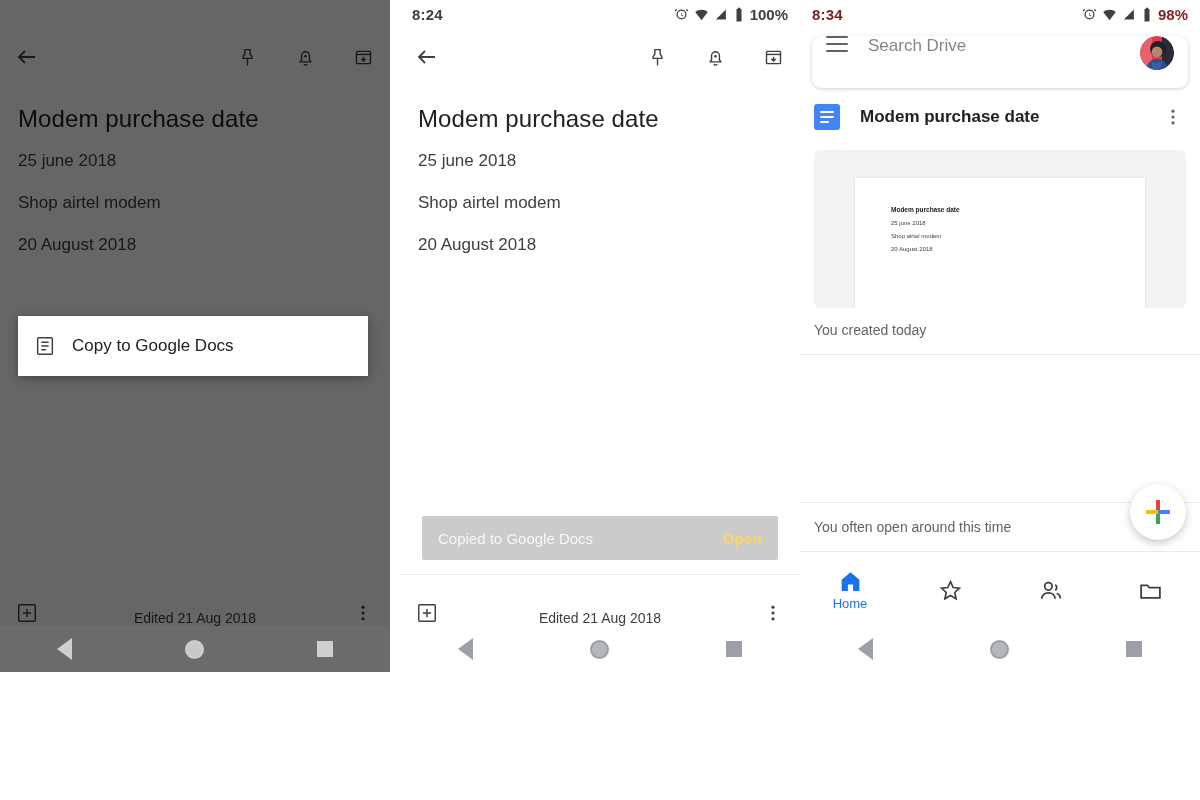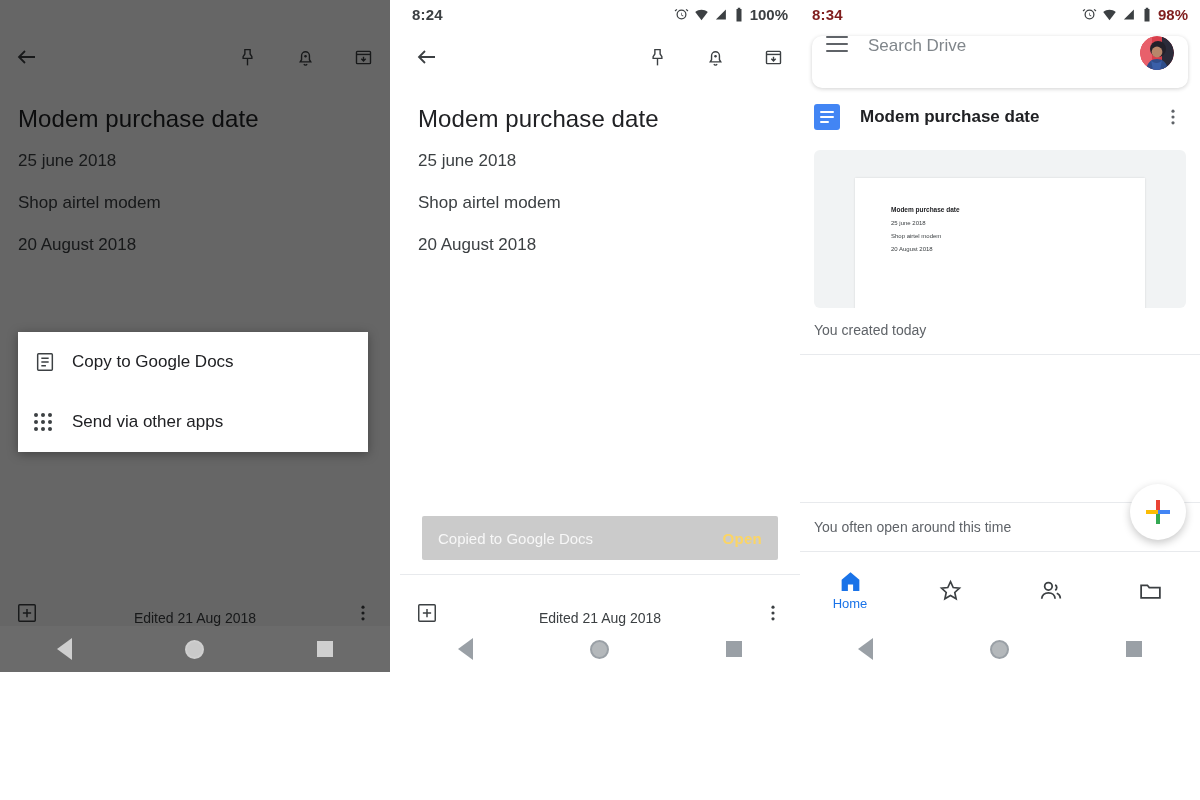--- a/index.html
+++ b/index.html
@@ -60,21 +60,21 @@
   .nav-rec  { width:16px;height:16px; background:#9aa0a6; }
 
   
   .panel-1 .dim-tint { position:absolute; inset:0; background:rgba(0,0,0,0.60); z-index:5; pointer-events:none; }
   .panel-1 .navbar { z-index:6; }
   .panel-1 .nav-back { border-right-color:#cfcfcf; }
   .panel-1 .nav-home { border-color:#cfcfcf; background:#c9c9c9; }
   .panel-1 .nav-rec { background:#cfcfcf; }
 
   .ctx-menu {
-    position:absolute; left:18px; top:332px; width:350px; z-index:10;
+    position:absolute; left:18px; top:316px; width:350px; z-index:10;
     background:#fff; box-shadow:0 2px 10px rgba(0,0,0,.35);
   }
   .ctx-item { height:60px; display:flex; align-items:center; padding:0 16px; }
   .ctx-item .ctx-ico { width:38px; display:flex; align-items:center; }
   .ctx-item .ctx-label { font-size:17px; color:#202124; }
 
   
   .dots-grid { display:grid; grid-template-columns:repeat(3,4px); grid-gap:3px; }
   .dots-grid i { width:4px;height:4px;background:#3c4043;border-radius:50%; display:block; }
 
@@ -228,36 +228,20 @@
 
     <div class="ctx-menu">
       <div class="ctx-item">
         <span class="ctx-ico">
           <svg width="22" height="22" viewBox="0 0 24 24" fill="none" stroke="#3c4043" stroke-width="1.6">
               <rect x="4" y="3" width="16" height="18" rx="1"></rect>
               <path d="M8 8h8M8 12h8M8 16h5"></path>
             </svg>
         </span>
         <span class="ctx-label">Copy to Google Docs</span>
-      </div>
-      <div class="ctx-item">
-        <span class="ctx-ico">
-          <span class="dots-grid">
-              <i></i>
-              <i></i>
-              <i></i>
-              <i></i>
-              <i></i>
-              <i></i>
-              <i></i>
-              <i></i>
-              <i></i>
-            </span>
-        </span>
-        <span class="ctx-label">Send via other apps</span>
       </div>
     </div>
 
     <div class="navbar" style="background:#6b6b6b;">
       <span class="nav-back"></span>
       <span class="nav-home"></span>
       <span class="nav-rec"></span>
     </div>
   </div>
 

